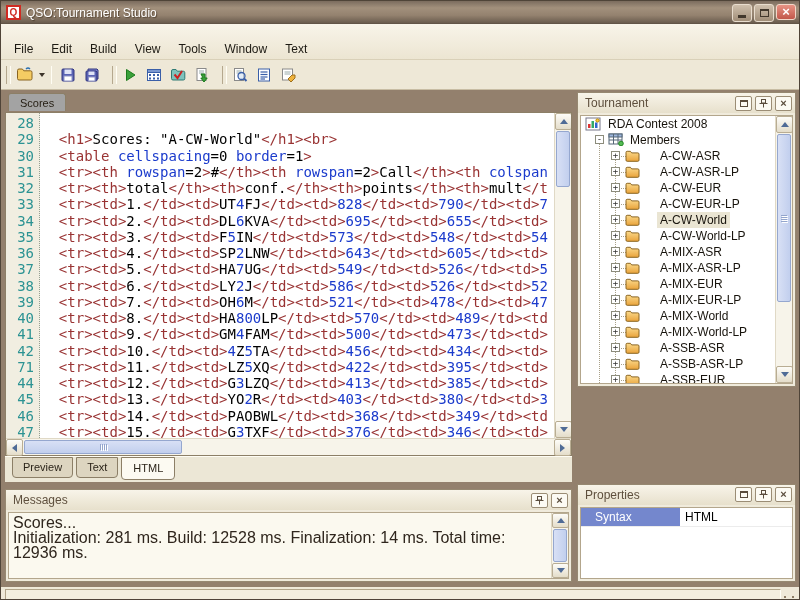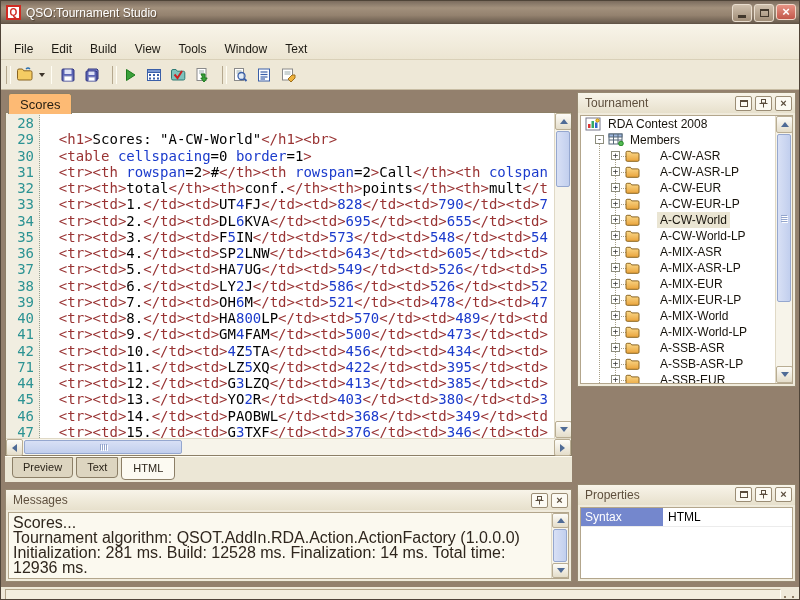--- a/index.html
+++ b/index.html
@@ -36,22 +36,22 @@
   .ticon { display:flex; }
 
   
   .main { display:flex; height:497px; padding:2px 3px 5px 4px; background:#93806d; }
   .left-col { flex:1; display:flex; flex-direction:column; min-width:0; }
   .v-split { width:5px; }
   .right-col { width:219px; display:flex; flex-direction:column;gap:46px; }
 
   
   .doc-tabstrip { height:20px; padding-left:3px; position:relative; z-index:2; }
-  .doc-tab { display:inline-block; background:#fdba74; border:1px solid #8c7f67; border-bottom:none;
-    border-radius:3px 3px 0 0; font-size:13px; padding:3px 11px 2px; color:#241d12; position:relative; top:1px; }
+  .doc-tab { display:inline-block; background:#a3a3a3; border:1px solid #8c7f67; border-bottom:none;
+    border-radius:3px 3px 0 0; font-size:11px; padding:3px 11px 2px; color:#241d12; position:relative; top:1px; }
 
   
   .editor-frame { height:344px; border:1px solid #8c7f67; background:#fff; display:flex; flex-direction:column; }
   .editor-main { flex:1; display:flex; overflow:hidden; }
   .gutter { width:34px; background:#f1eee1; border-right:1px dotted #95a094; padding:2px 5px 0 0;
     font-family:"DejaVu Sans Mono",monospace; font-size:14px; line-height:16.25px; text-align:right; color:var(--ln,#2c9393); }
   .code { flex:1; overflow:hidden; padding:2px 0 0 2px; font-family:"DejaVu Sans Mono",monospace;
     font-size:14px; line-height:16.25px; color:#000; cursor:text; }
   .cl { white-space:pre; height:16.25px; }
   .ln { height:16.25px; }
@@ -124,21 +124,21 @@
   .ebox { position:absolute; width:9px; height:9px; top:3px; background:#fff; border:1px solid #8c8c7c;
     font-family:"DejaVu Sans Mono",monospace; font-size:9px; line-height:7px; text-align:center; color:#333; }
   .t-group .ebox { left:14px; }
   .t-leaf .ebox { left:30px; }
   .trow.sel .tlbl { background:#eae5d3; }
 
   
   .properties { height:121px; }
   .props-body { flex-direction:column; }
   .prop-row { display:flex; height:19px; border-bottom:1px solid #ececec; }
-  .prop-name { width:82px; background:var(--propsel,#7487cd); color:#fff; font-size:12px; line-height:18px; padding-left:4px; }
+  .prop-name { width:99px; background:var(--propsel,#7487cd); color:#fff; font-size:12px; line-height:18px; padding-left:14px; }
   .prop-val { flex:1; background:#fff; color:#000; font-size:12px; line-height:18px; padding-left:5px; }
 
   
   .statusbar { height:22px; margin:0 4px; position:relative; }
   .status-inset { position:absolute; left:0; right:14px; top:2px; bottom:2px; background:#f3efdf;
     border:1px solid; border-color:#b1a48a #fffef6 #fffef6 #b1a48a; }
   .grip { position:absolute; right:0; bottom:2px; width:12px; height:12px; }
   .grip i { position:absolute; left:1px; top:1px; width:2px; height:2px; background:#8e7d66;
     box-shadow:8px 0 0 #8e7d66, 4px 4px 0 #8e7d66, 8px 4px 0 #8e7d66, 0 8px 0 #8e7d66, 4px 8px 0 #8e7d66, 8px 8px 0 #8e7d66; }
 </style>
@@ -393,21 +393,20 @@
                   <line x1="4.5" y1="4.5" x2="4.5" y2="8.5" stroke="#5a4c3c"></line>
                 </svg>
               </span>
             <span class="pbtn">
                 <span class="g-pclose">×</span>
               </span>
           </div>
           <div class="panel-body">
             <div class="msg-lines" id="msg-lines">
                 <div class="msg-line">Scores...</div>
-                <div class="msg-line">Tournament algorithm: QSOT.AddIn.RDA.Action.ActionFactory (1.0.0.0)</div>
                 <div class="msg-line">Initialization: 281 ms. Build: 12528 ms. Finalization: 14 ms. Total time: 12936 ms.</div>
               </div>
             <div class="mini-scroll">
               <div class="sb-btn">
                   <span class="arr up"></span>
                 </div>
               <div class="sb-track">
                   <div class="sb-thumb" style="left:1px;right:1px;top:1px;bottom:1px;"></div>
                 </div>
               <div class="sb-btn">

